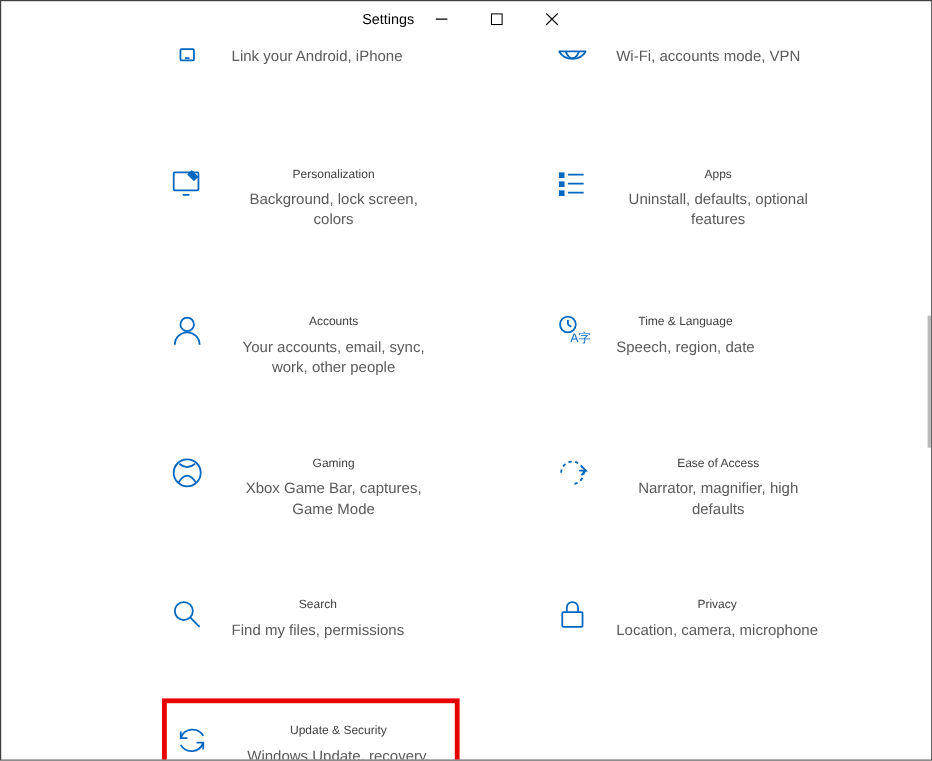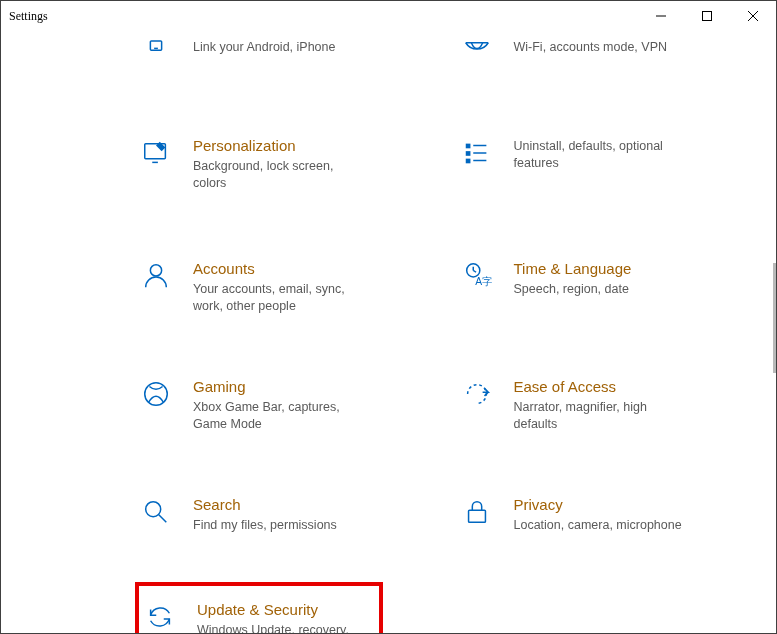--- a/index.html
+++ b/index.html
@@ -14,23 +14,22 @@
   .window {
     width: 777px; height: 634px;
     border: 1px solid #404040;
     position: relative;
     background: #fff;
   }
   .titlebar {
     height: 30px;
     display: flex;
     align-items: center;
-    justify-content: space-between;
+    justify-content: center;
     padding-left: 8px;
-    font-family: Liberation Serif, serif;
   }
   .title {
     font-size: 12px;
     color: #000;
   }
   .winbtns {
     display: flex;
     height: 100%;
   }
   .winbtn {
@@ -70,24 +69,25 @@
     padding-top: 2px;
   }
   .tile .iconwrap svg {
     width: 30px; height: 30px;
     stroke: #0067c0;
     fill: none;
     stroke-width: 1.6;
   }
   .tile .txt {
     padding-left: 12px;
+    text-align: center;
   }
   .tile .label {
-    font-size: 15px;
-    color: #a16207;
+    font-size: 10px;
+    color: #404040;
     line-height: 20px;
   }
   .tile .desc {
     font-size: 12.5px;
     color: #5a5a5a;
     line-height: 17px;
     margin-top: 2px;
     max-width: 170px;
   }
   .highlight {
@@ -181,20 +181,21 @@
           <svg viewBox="0 0 32 32">
             <rect x="4" y="6" width="5" height="5" fill="#0067c0" stroke="none"></rect>
             <line x1="12" y1="8" x2="26" y2="8"></line>
             <rect x="4" y="14" width="5" height="5" fill="#0067c0" stroke="none"></rect>
             <line x1="12" y1="16" x2="26" y2="16"></line>
             <rect x="4" y="22" width="5" height="5" fill="#0067c0" stroke="none"></rect>
             <line x1="12" y1="24" x2="26" y2="24"></line>
           </svg>
         </div>
         <div class="txt">
+          <div class="label">Apps</div>
           <div class="desc">Uninstall, defaults, optional features</div>
         </div>
       </div>
 
       <div style="height:55px"></div>
         <div style="height:55px"></div>
 
       <div class="tile">
         <div class="iconwrap">
           <svg viewBox="0 0 32 32">

